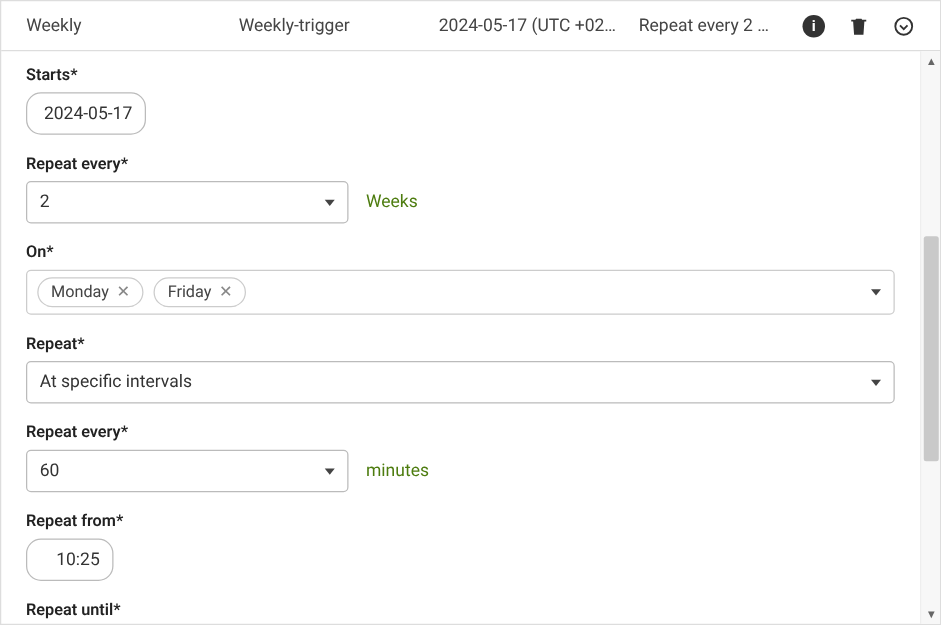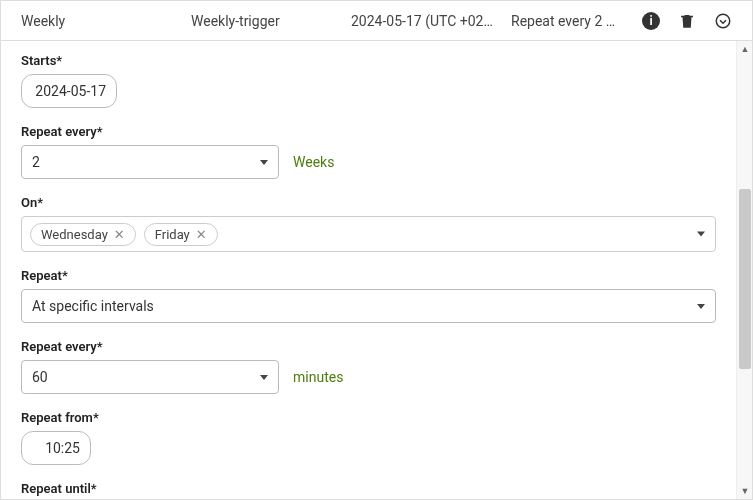--- a/index.html
+++ b/index.html
@@ -182,21 +182,21 @@
             <span class="chevron-down"></span>
           </div>
           <span class="suffix">Weeks</span>
         </div>
       </div>
 
       <div class="field-group">
         <label class="field-label">On*</label>
         <div class="taginput">
           <span class="tag-chip">
-            <span>Wednesday</span>
+            <span>Monday</span>
             <span class="tag-x">✕</span>
           </span>
           <span class="tag-chip">
             <span>Friday</span>
             <span class="tag-x">✕</span>
           </span>
           <span class="chevron-box chevron-down"></span>
         </div>
       </div>
 

